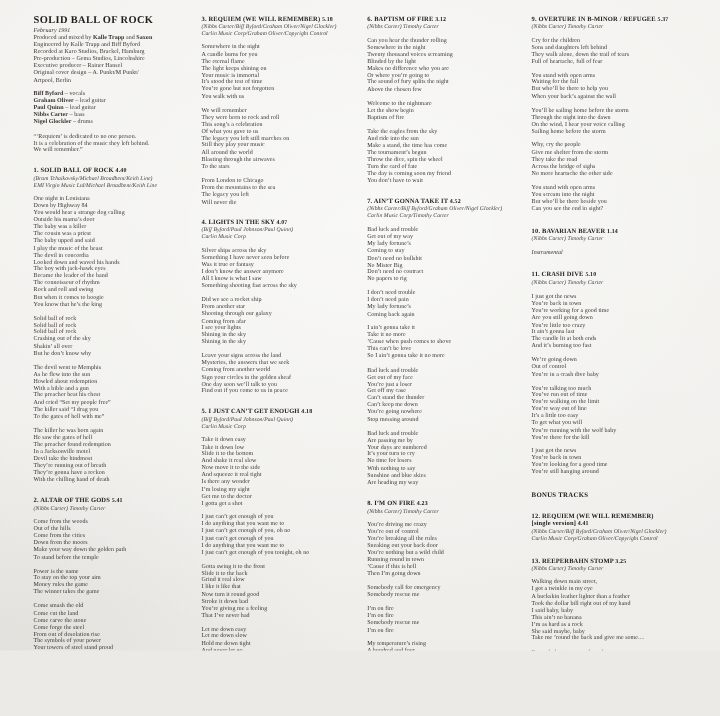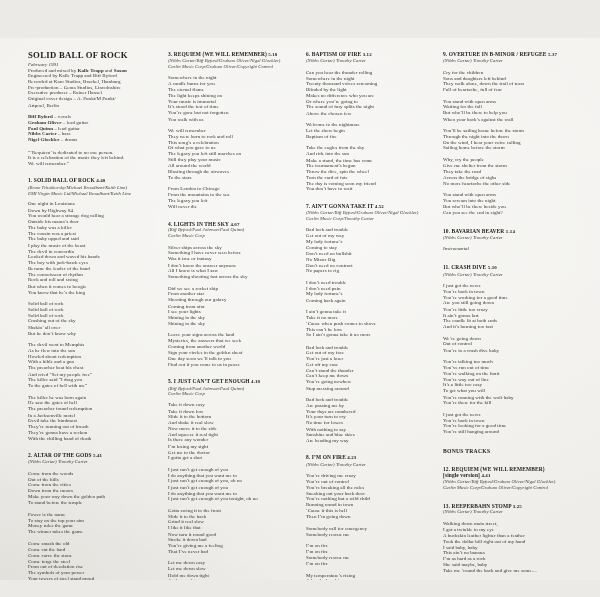--- a/index.html
+++ b/index.html
@@ -8,21 +8,20 @@
     font-family:"Liberation Serif","DejaVu Serif",serif;
     color:#37342f;
     background:#eceae6;
   }
   .page{
     position:relative;width:600px;height:542px;overflow:hidden;
     background:
       radial-gradient(130% 110% at 52% 35%, rgba(255,255,255,.55) 0%, rgba(255,255,255,0) 60%),
       radial-gradient(80% 60% at 0% 100%, rgba(190,188,182,.25) 0%, rgba(190,188,182,0) 60%),
       linear-gradient(#f2f1ee,#eeede9);
-    margin-top: 38px;
   }
   .col{
     position:absolute;top:13px;width:172px;
     transform:scale(0.82);transform-origin:0 0;
     font-size:6.1px;line-height:7.15px;
     letter-spacing:.05px;
   }
   .col-1{left:28px}
   .col-2{left:168px}
   .col-3{left:306px}

